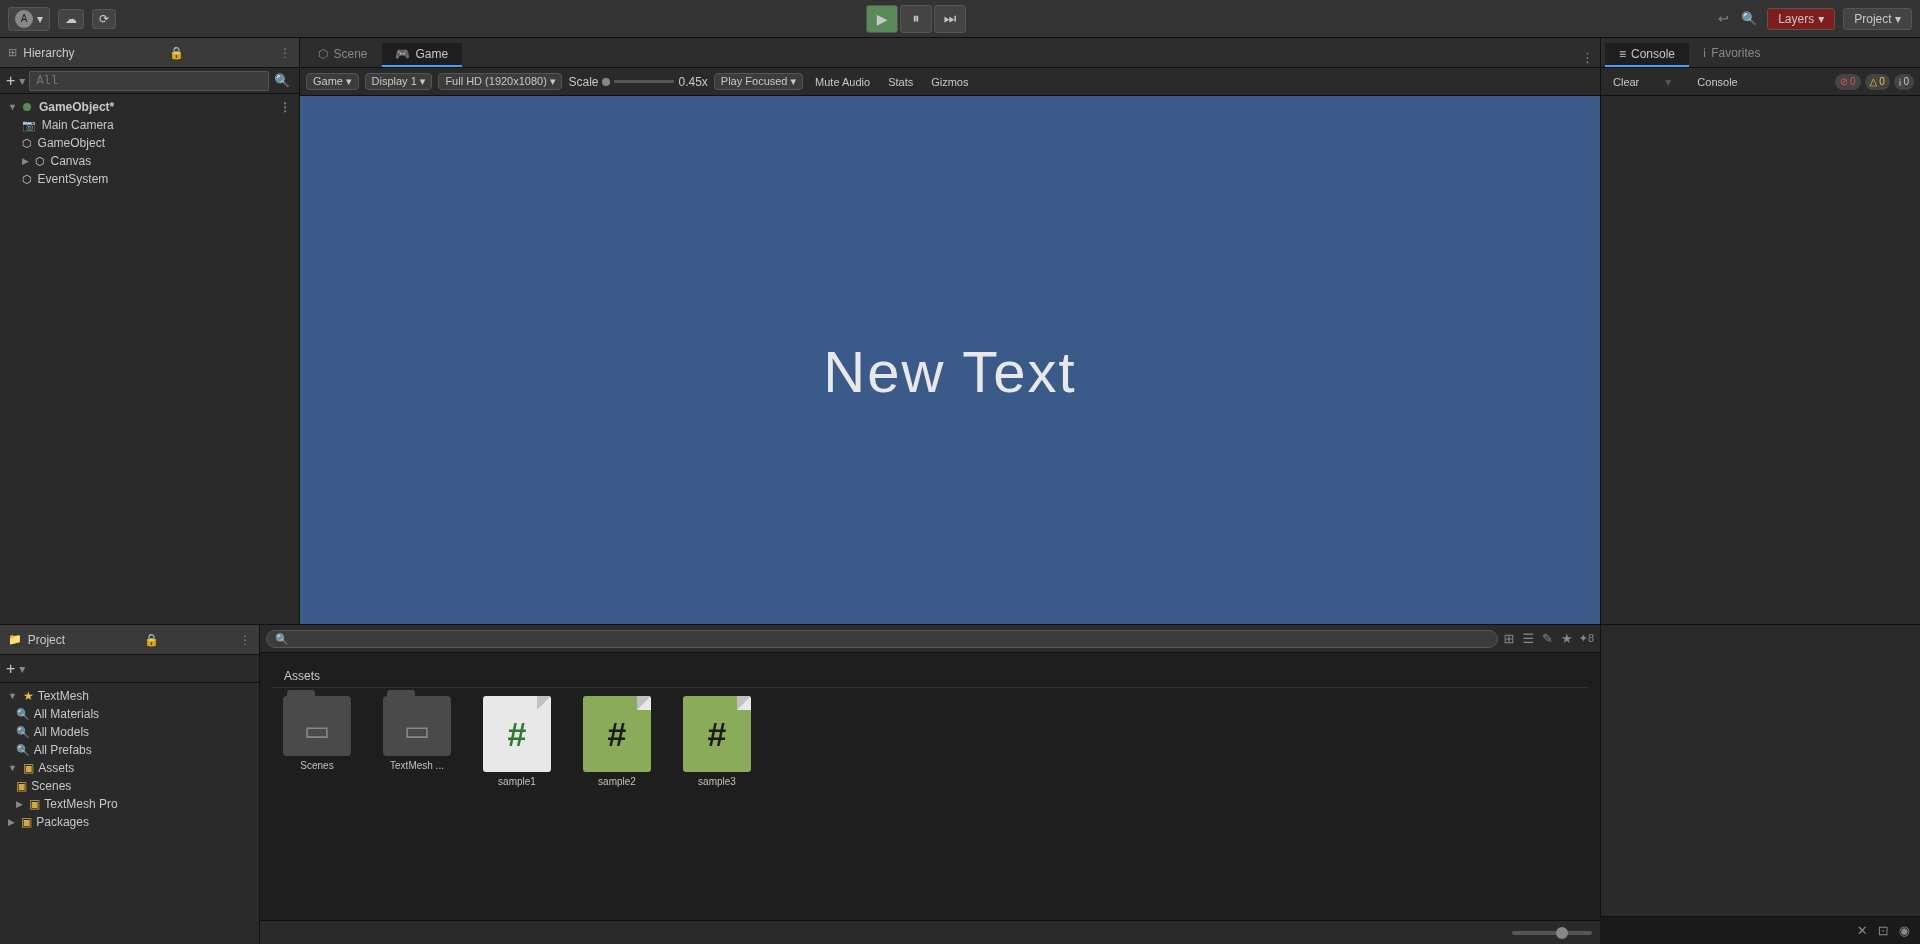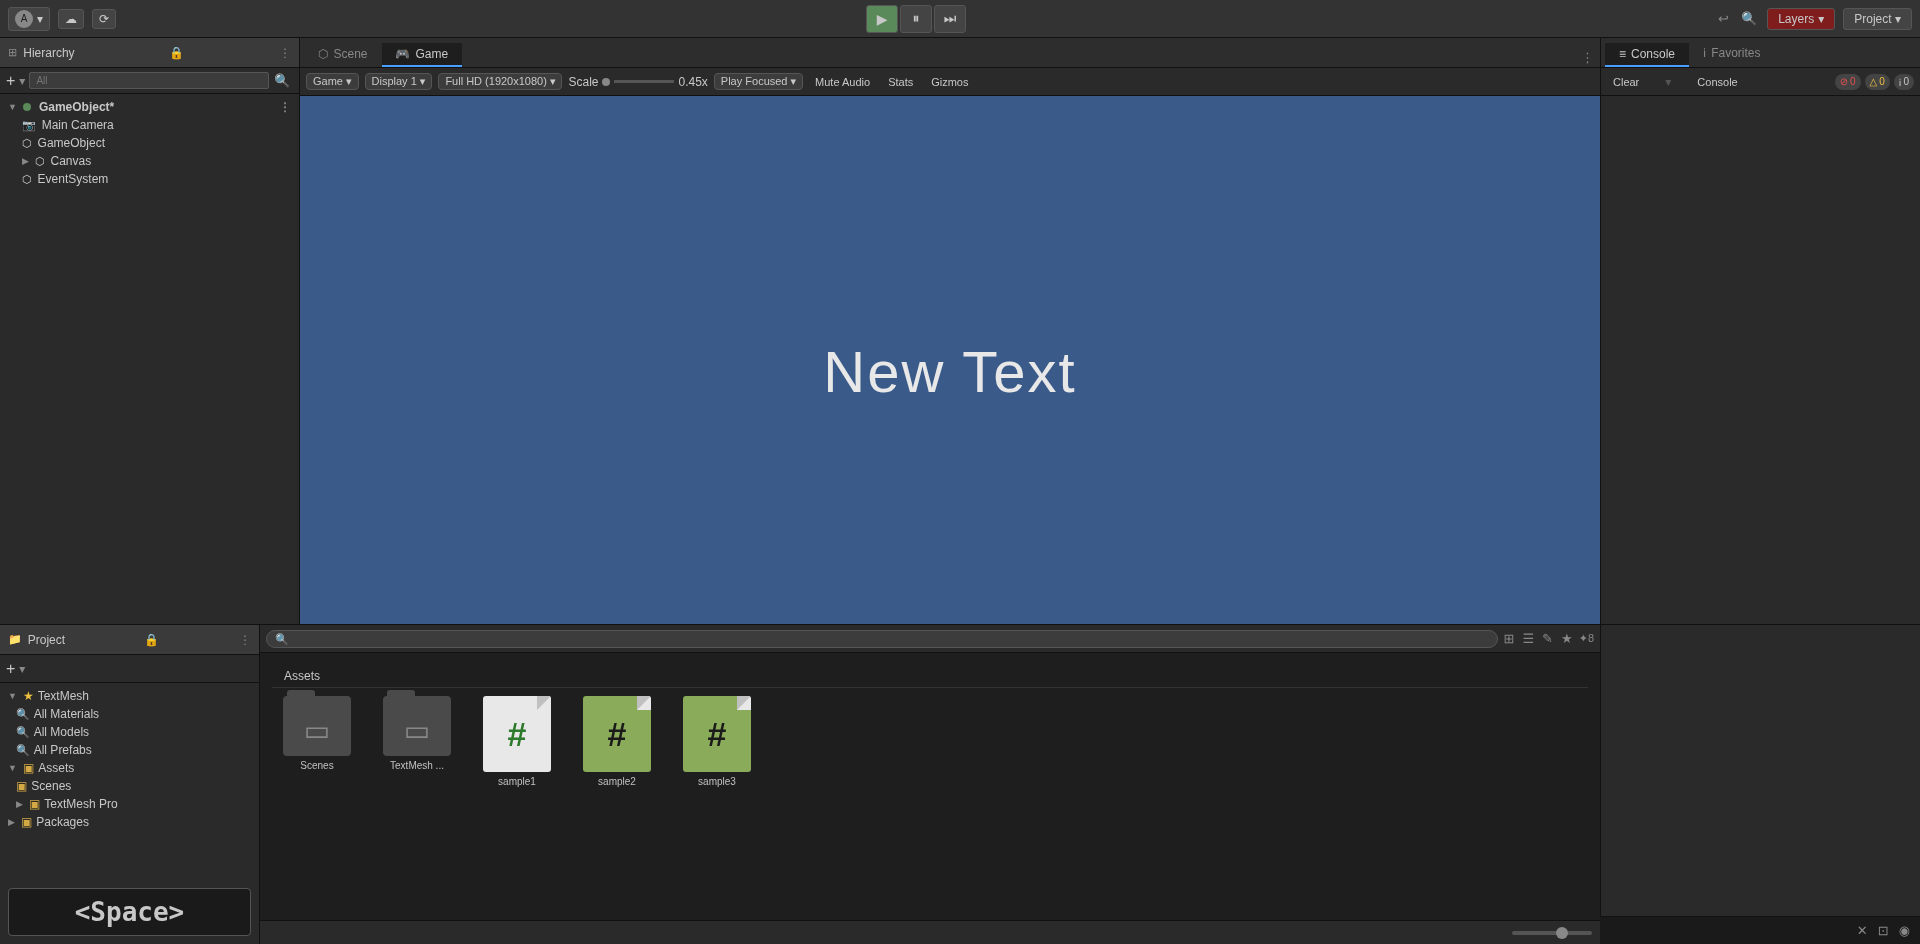--- a/index.html
+++ b/index.html
@@ -118,22 +118,23 @@
       border-bottom: 1px solid #111;
       gap: 4px;
     }
     .search-box {
       flex: 1;
       background: #3c3c3c;
       border: 1px solid #555;
       border-radius: 2px;
       padding: 2px 6px;
       color: #c8c8c8;
-      font-size: 10px;
+      font-size: 12px;
       outline: none;
+      font-family: Liberation Mono, monospace;
     }
 
     .hierarchy-content {
       flex: 1;
       overflow-y: auto;
       padding: 4px 0;
     }
     .hier-item {
       padding: 2px 8px;
       cursor: pointer;
@@ -687,23 +688,20 @@
         <span>TextMesh Pro</span>
       </div>
 
       <div class="proj-item">
         <span class="chevron">▶</span>
         <span class="folder-icon">▣</span>
         <span>Packages</span>
       </div>
     </div>
 
-    <div style="background:#1a1a1a;border:1px solid #555;border-radius:4px;padding:8px 16px;display:flex;align-items:center;justify-content:center;margin:8px;">
-      <span class="space-text" style="font-size:26px;font-weight:bold;font-family:monospace;">&lt;Space&gt;</span>
-    </div>
   </div>
 
   <div style="flex:1;display:flex;flex-direction:column;background:#1e1e1e;">
     <div class="project-toolbar">
       <input class="project-search" type="text" placeholder="🔍" style="">
       <div class="bottom-toolbar-icons">
         <button class="icon-btn">⊞</button>
         <button class="icon-btn">☰</button>
         <button class="icon-btn">✎</button>
         <button class="icon-btn">★</button>

